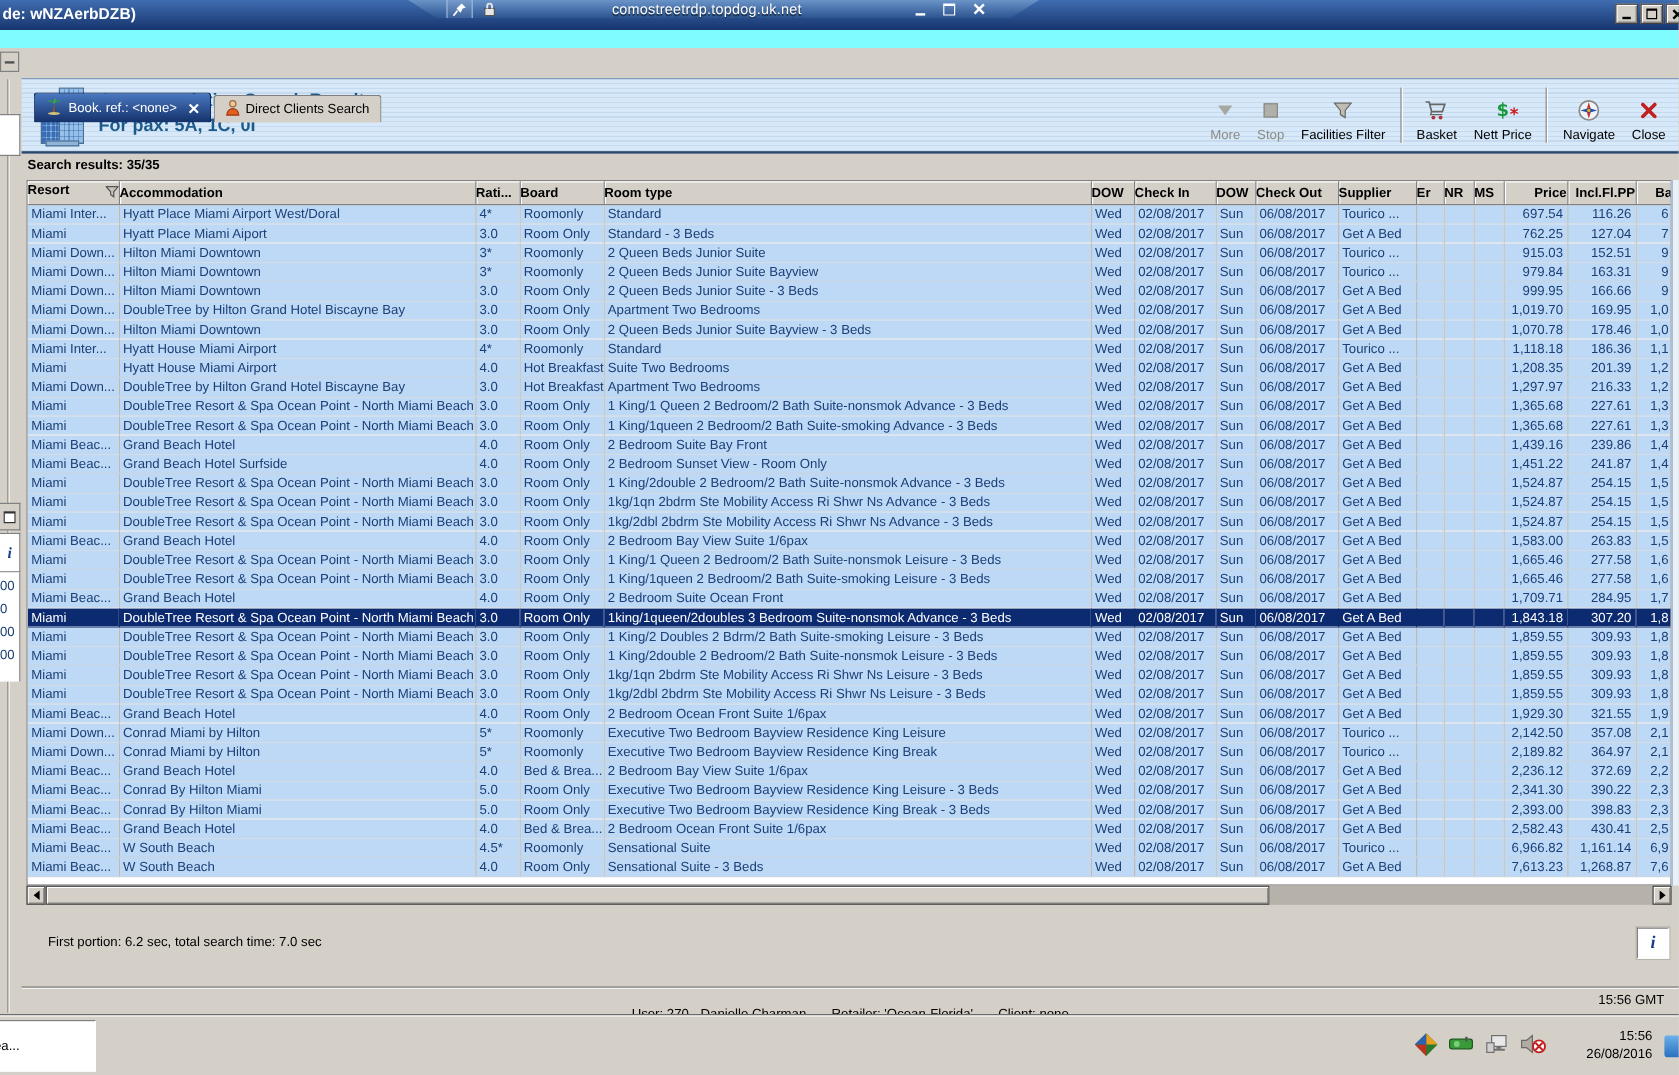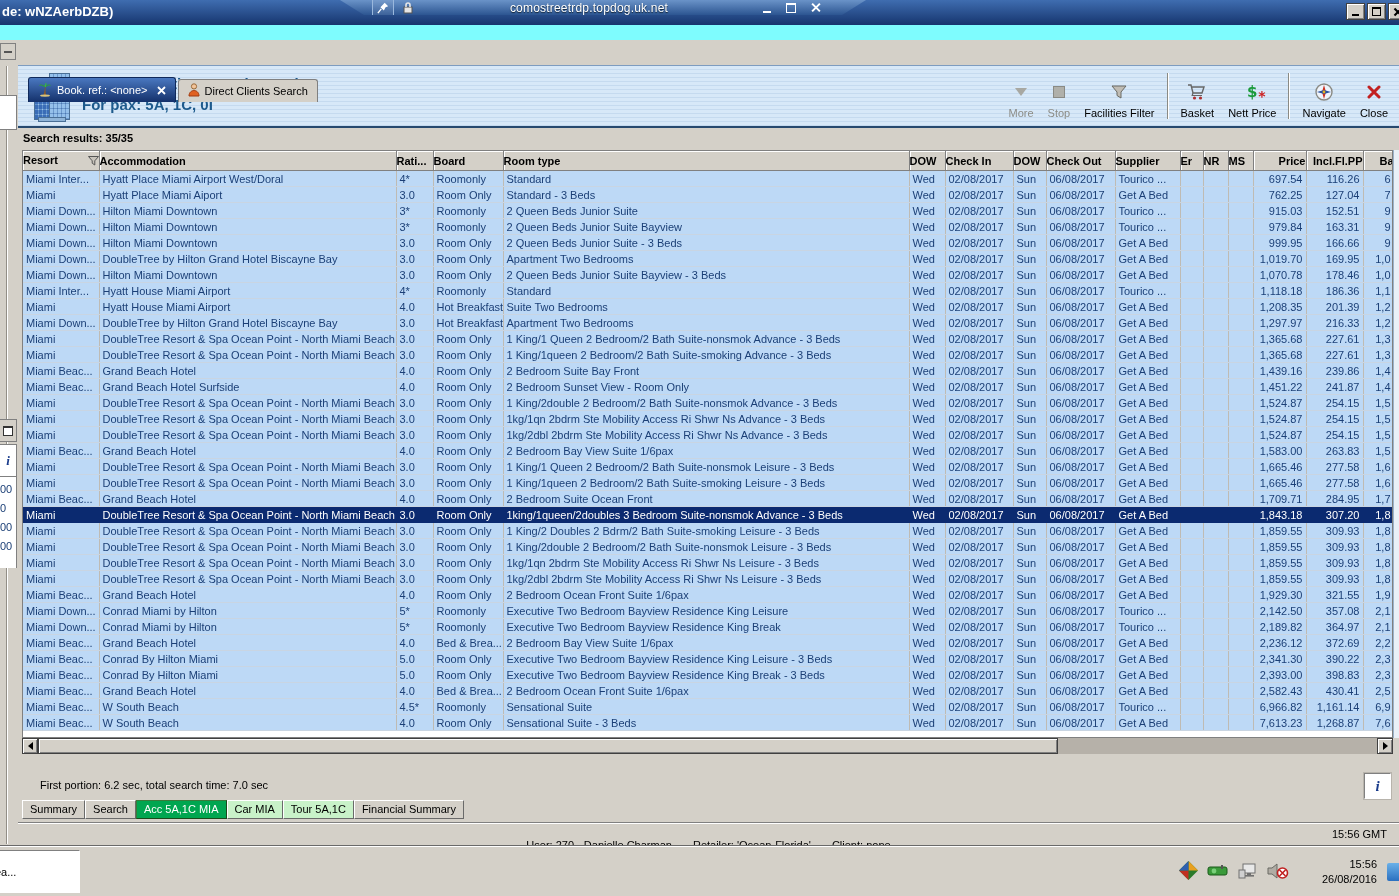--- a/index.html
+++ b/index.html
@@ -1006,28 +1006,20 @@
     <span class="sb-btn">
         <i class="arr-r"></i>
       </span>
   </div>
 
   <div class="timing-bar">
     <span class="timing-text">First portion: 6.2 sec, total search time: 7.0 sec</span>
     <span class="info-btn">i</span>
   </div>
 
-  <div class="bottom-tabs">
-    <span class="btab">Summary</span>
-    <span class="btab">Search</span>
-    <span class="btab active-green">Acc 5A,1C MIA</span>
-    <span class="btab pale-green">Car MIA</span>
-    <span class="btab pale-green">Tour 5A,1C</span>
-    <span class="btab">Financial Summary</span>
-  </div>
 
   <div class="app-status">
     <div class="as-center">
       <span>User: 270 - Danielle Charman</span>
       <span>Retailer: 'Ocean-Florida'</span>
       <span>Client: none</span>
     </div>
     <span class="as-gmt">15:56 GMT</span>
   </div>
 </div>

